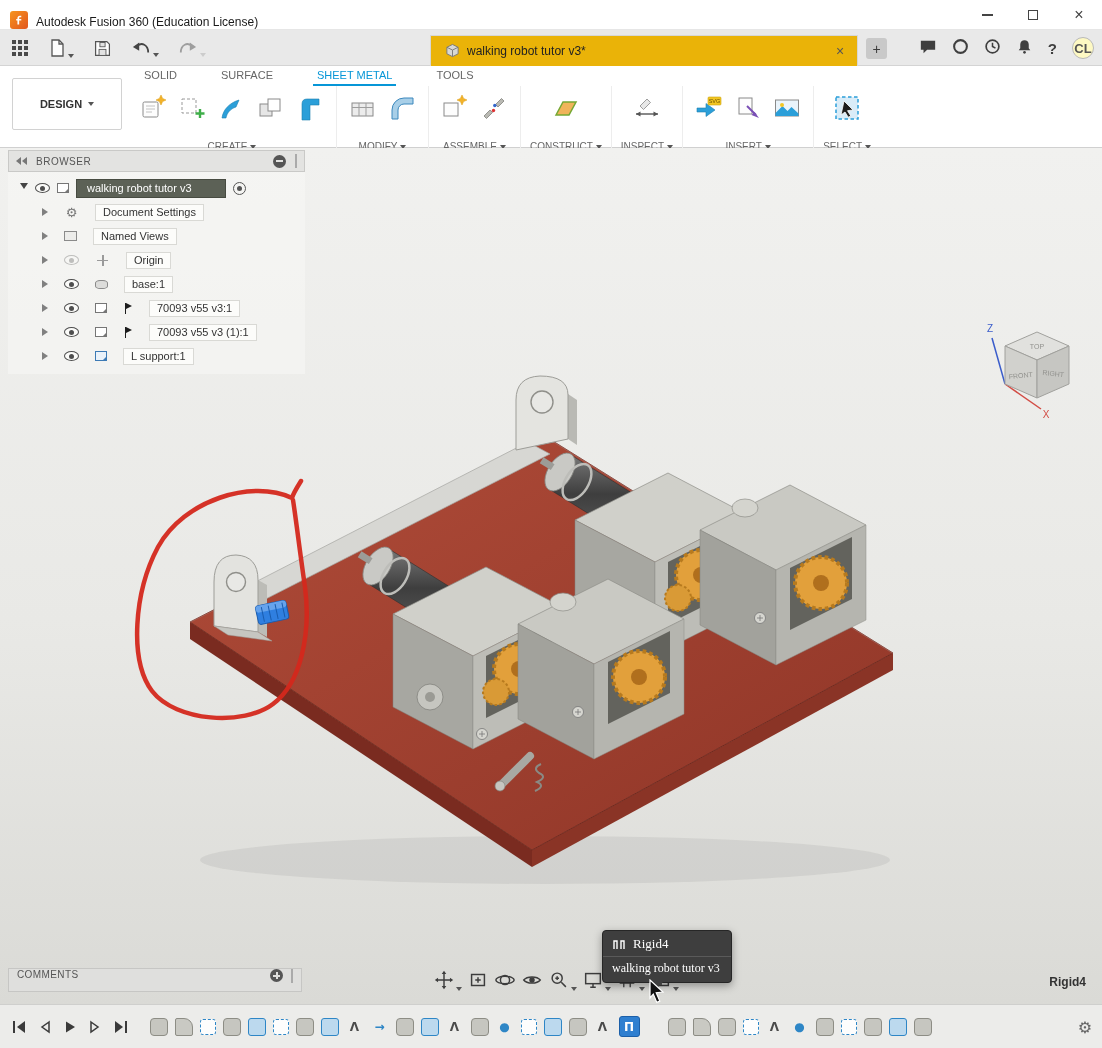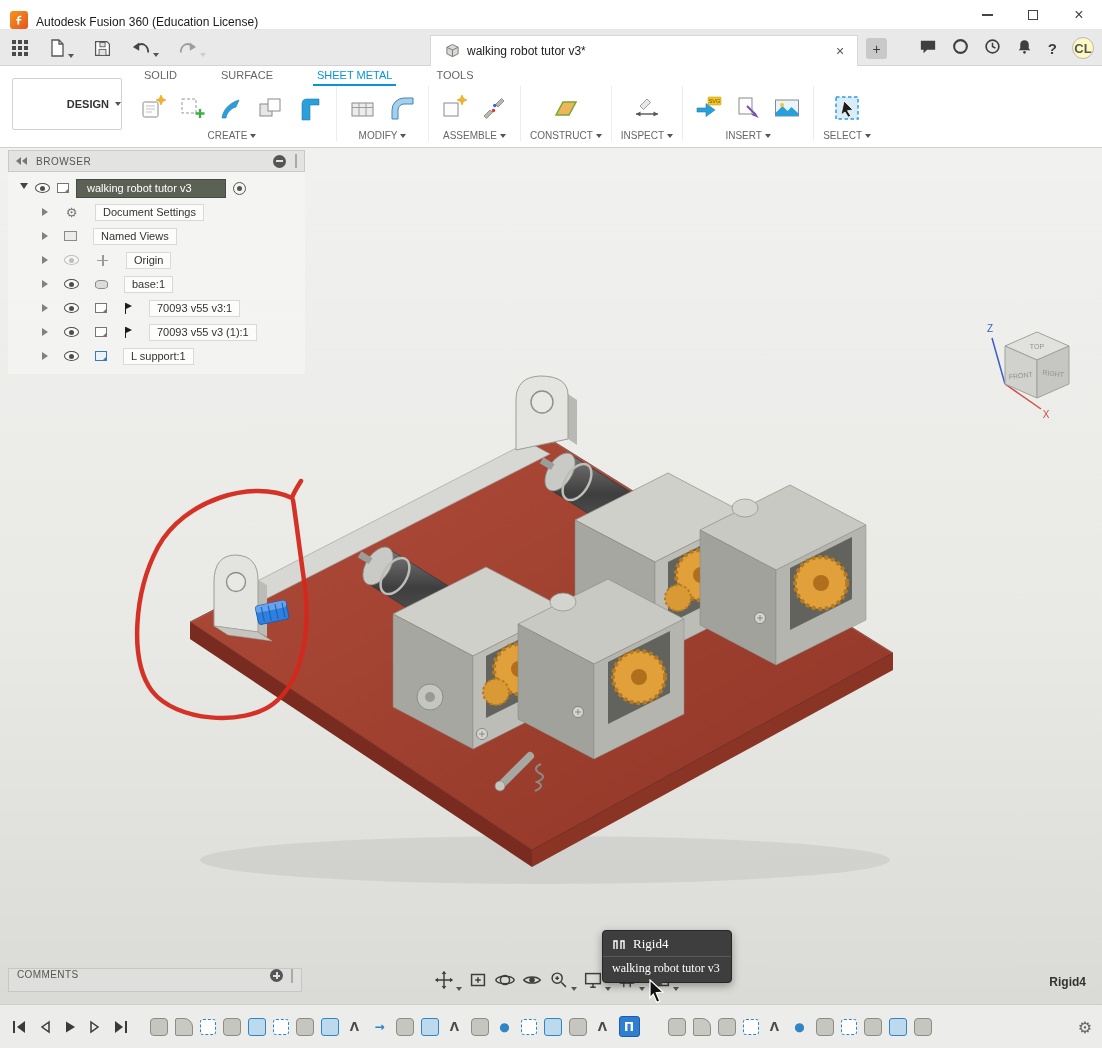--- a/index.html
+++ b/index.html
@@ -16,38 +16,38 @@
   .glyph-min{width:11px;height:2px;background:#444}
   .glyph-max{width:10px;height:10px;border:1.5px solid #444}
   .glyph-close{font-size:16px;line-height:1;color:#444}
 
   
   .quickbar{position:absolute;left:0;top:30px;width:100%;height:36px;background:#e9e9e9;border-bottom:1px solid #d4d4d4}
   .qb-left{position:absolute;left:8px;top:0;height:36px;display:flex;align-items:center;gap:13px}
   .qb-btn{display:flex;align-items:flex-end;gap:2px;padding:3px}
   .dd{width:0;height:0;border-left:3.5px solid transparent;border-right:3.5px solid transparent;border-top:4px solid #555}
   .dd.dim{border-top-color:#aaa}
-  .doc-tab{position:absolute;left:430px;top:5px;width:428px;height:31px;background:#ffffff;border:1px solid #d7d7d6;border-bottom:none;display:flex;align-items:center;gap:7px;padding-left:14px;font-size:12px;color:#222}
+  .doc-tab{position:absolute;left:430px;top:5px;width:428px;height:31px;background:#eab308;border:1px solid #d7d7d6;border-bottom:none;display:flex;align-items:center;gap:7px;padding-left:14px;font-size:12px;color:#222}
   .tab-close{position:absolute;right:9px;top:7px;font-size:14px;color:#555;width:16px;text-align:center}
   .plus-btn{position:absolute;left:866px;top:8px;width:21px;height:21px;background:#c9c9c9;border-radius:3px;display:flex;align-items:center;justify-content:center;font-size:14px;color:#3c3c3c}
   .qb-right{position:absolute;right:8px;top:0;height:36px;display:flex;align-items:center;gap:15px}
   .avatar{width:22px;height:22px;border-radius:50%;background:#fef9c3;border:1px solid #b9b9b9;display:flex;align-items:center;justify-content:center;font-size:13px;font-weight:bold;color:#555}
 
   
   .ribbon{position:absolute;left:0;top:66px;width:100%;height:82px;background:#fff;border-bottom:1px solid #d0d0d0}
   .ribbon-tabs{position:absolute;left:140px;top:1px;display:flex;gap:36px;font-size:11px;color:#666}
   .rtab{padding:2px 4px 3px}
   .rtab.active{color:#0696d7;border-bottom:2px solid #0696d7}
-  .design-btn{position:absolute;left:12px;top:12px;width:110px;height:52px;border:1px solid #d2d2d2;border-radius:2px;background:#fff;display:flex;align-items:center;justify-content:flex-end;gap:6px;font-size:11px;font-weight:bold;color:#333}
+  .design-btn{position:absolute;left:12px;top:12px;width:110px;height:52px;border:1px solid #d2d2d2;border-radius:2px;background:#fff;display:flex;align-items:center;justify-content:center;gap:6px;font-size:11px;font-weight:bold;color:#333}
   .rgroups{position:absolute;left:128px;top:20px;display:flex;align-items:flex-start}
   .rgroup{display:flex;flex-direction:column;align-items:center;padding:0 9px;border-right:1px solid #ededed}
   .rgroup:last-child{border-right:none}
   .ricons{display:flex;align-items:center;height:44px;gap:5px}
   .ricon{width:34px;height:34px;display:flex;align-items:center;justify-content:center}
-  .rlabel{font-size:10px;color:#666;margin-top:0;display:flex;gap:3px;align-items:center}
+  .rlabel{font-size:10px;color:#666;margin-top:11px;display:flex;gap:3px;align-items:center}
 
   
   .canvas{position:absolute;left:0;top:148px;width:1102px;height:856px;background:linear-gradient(180deg,#f1f1ef 0%,#e9e9e6 55%,#dadad6 100%);overflow:hidden}
   .scene{position:absolute;left:0;top:0}
 
   
   .browser{position:absolute;left:8px;top:150px;width:297px;z-index:10}
   .browser-header{height:22px;background:#e3e3e1;border:1px solid #c9c9c7;display:flex;align-items:center;gap:9px;padding:0 7px;font-size:10px;letter-spacing:.5px;color:#555}
   .collapse-ch{display:flex;gap:1px}
   .collapse-ch i{width:0;height:0;border-right:5px solid #777;border-top:4px solid transparent;border-bottom:4px solid transparent}

